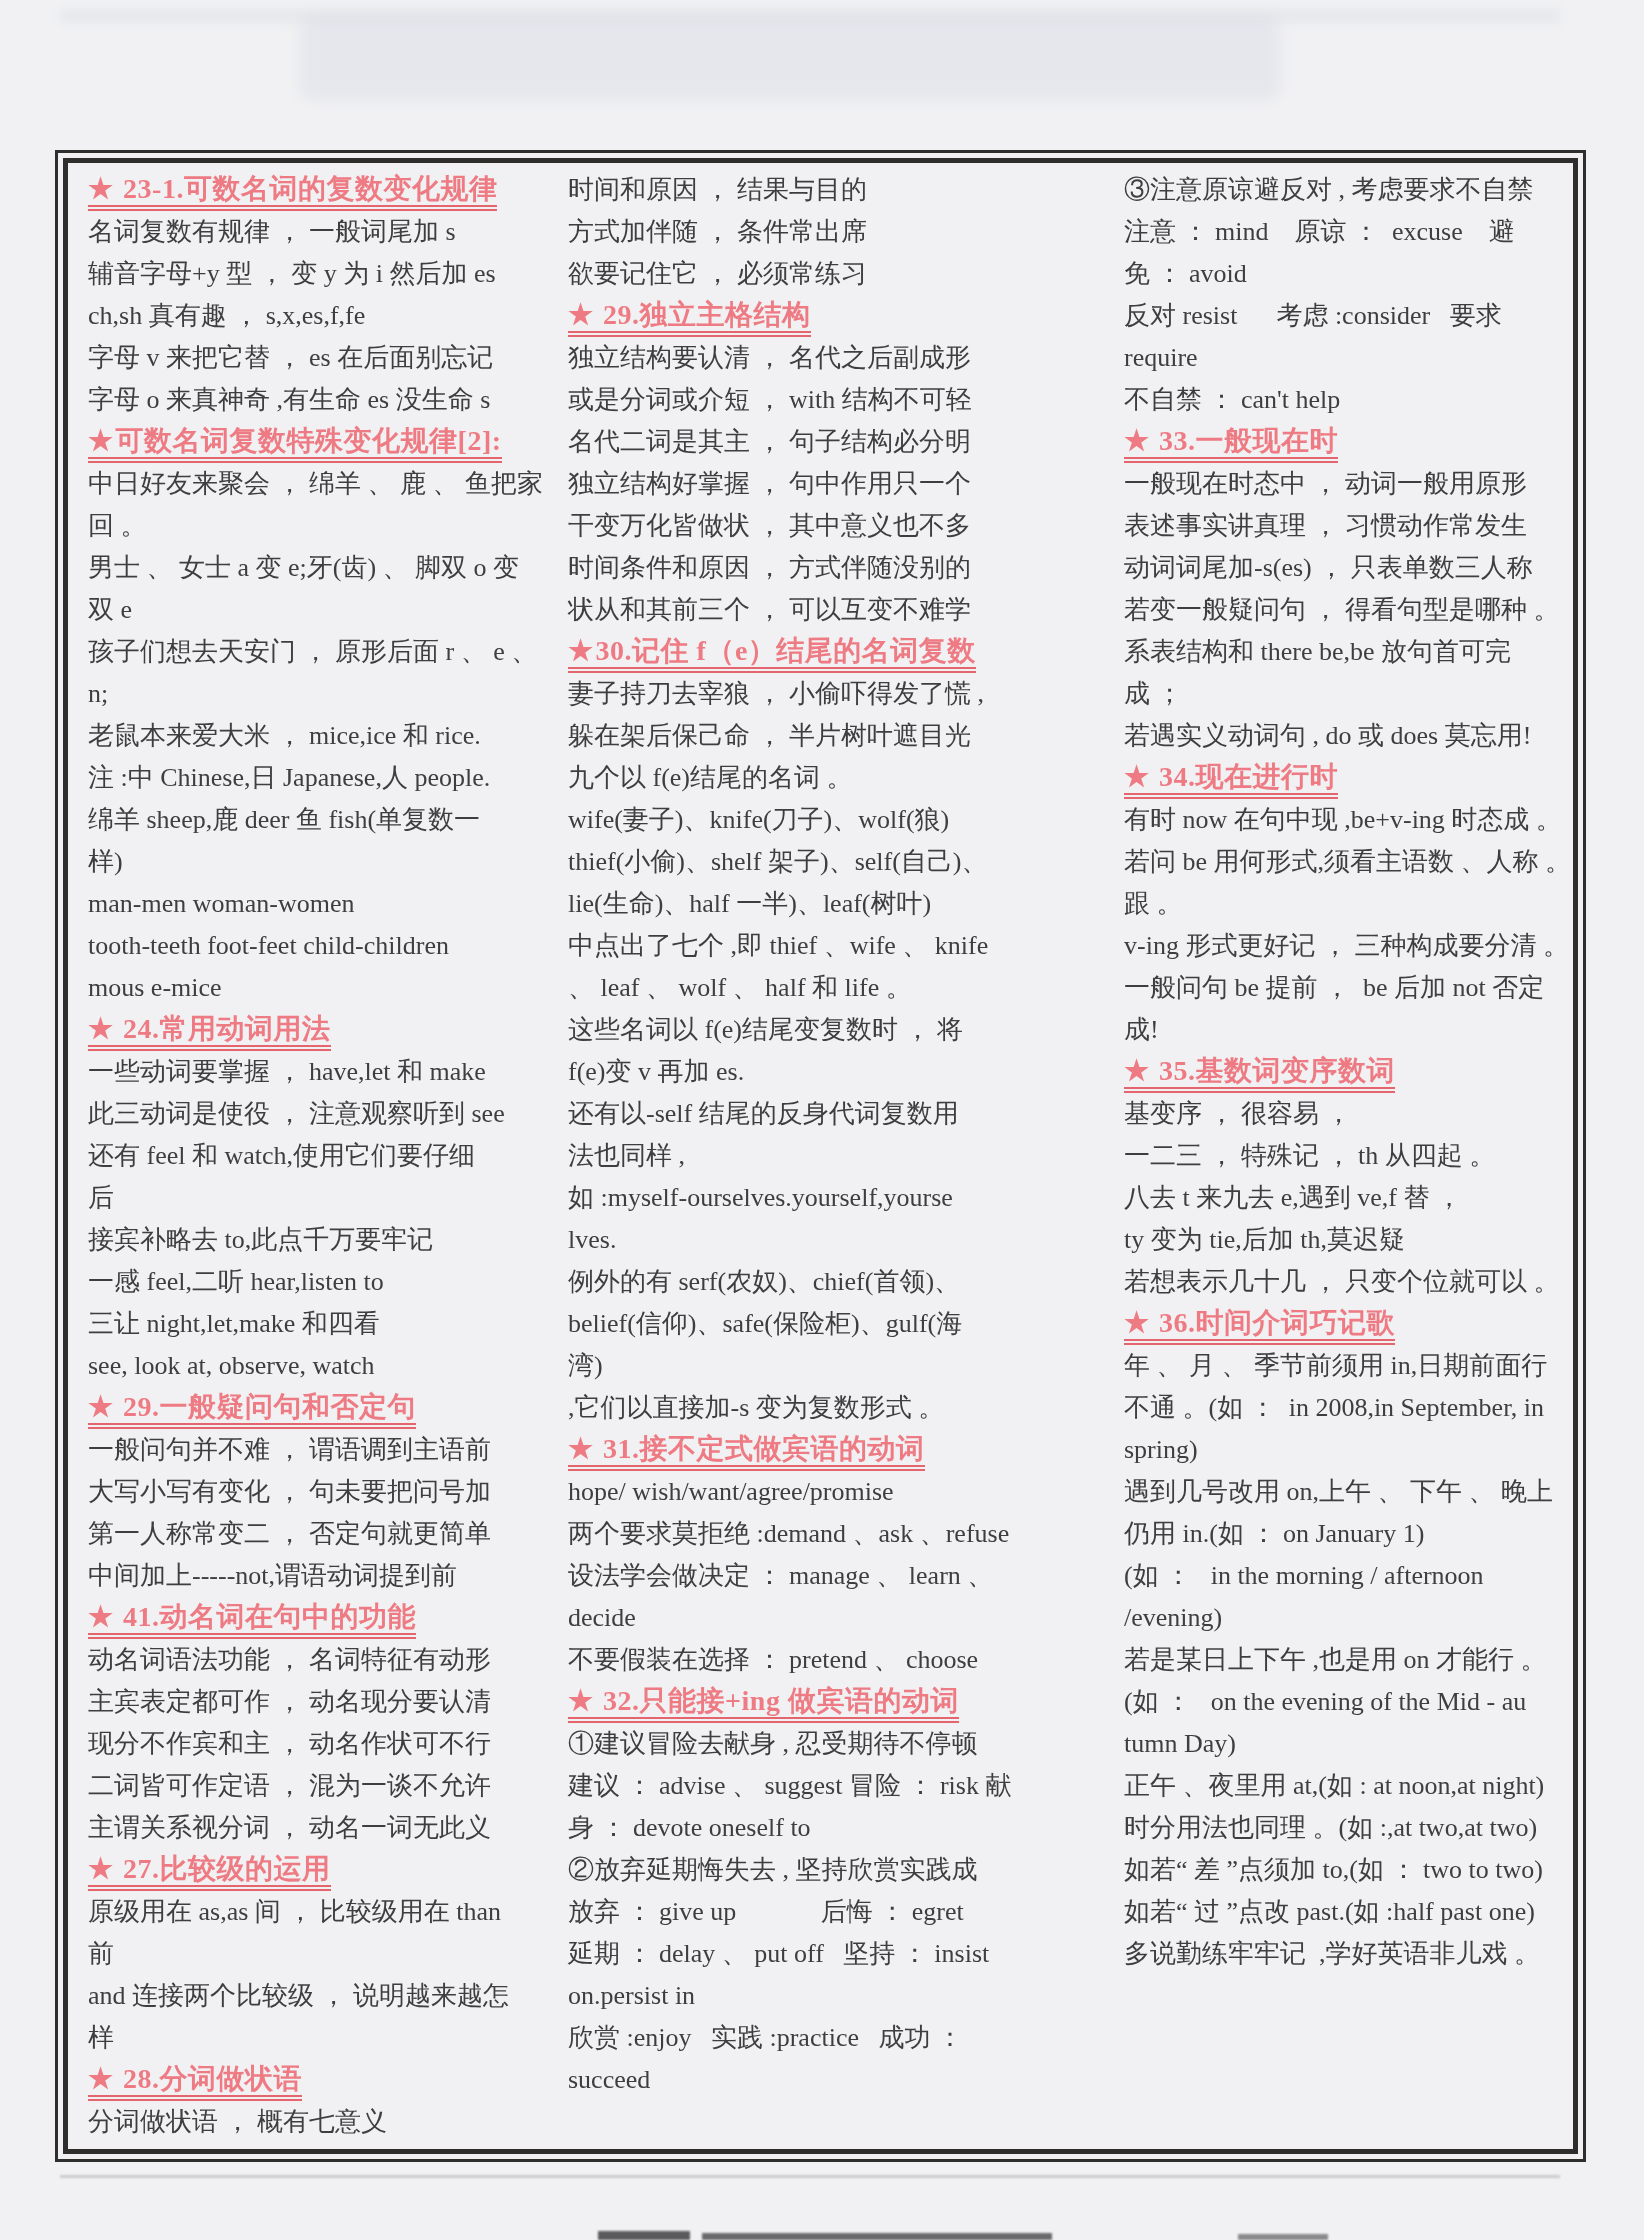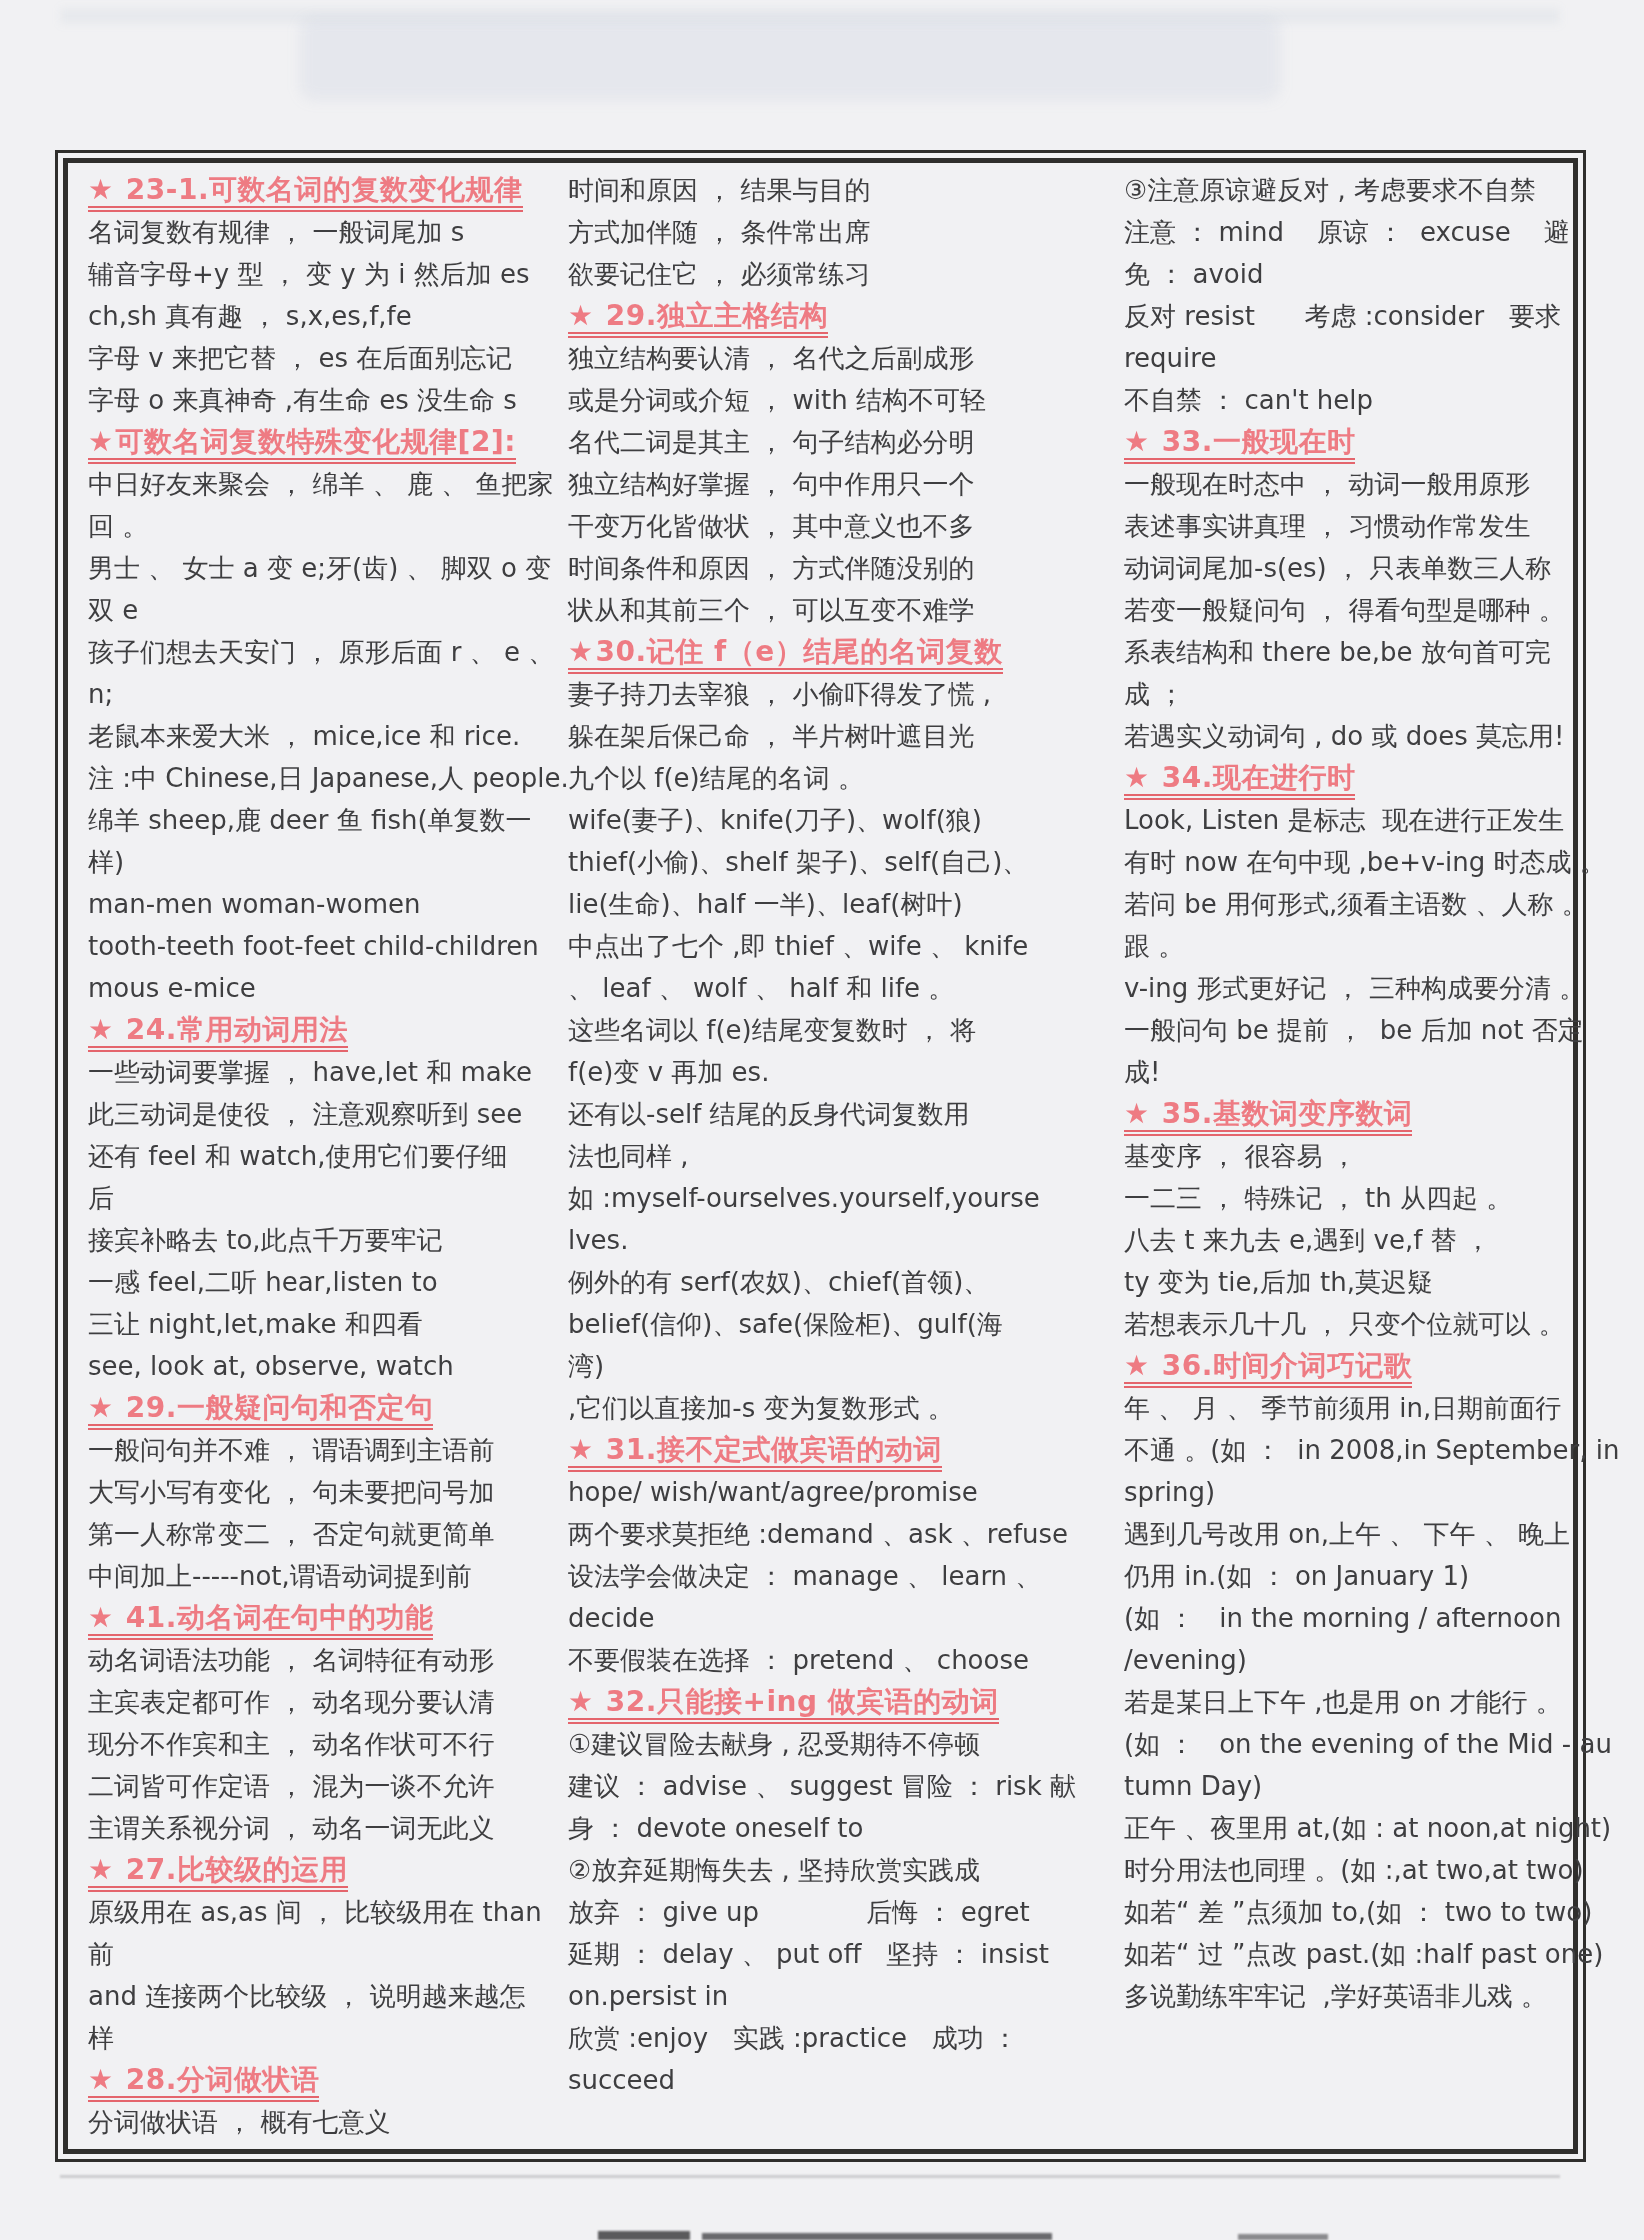--- a/index.html
+++ b/index.html
@@ -24,20 +24,21 @@
     background: rgba(120,135,175,0.07);
     filter: blur(5px);
   }
 
   
   .box-outer {
     position:absolute; left:55px; top:150px; width:1531px; height:2012px;
     border:3px solid var(--border,#2f2e2c);
     box-sizing:border-box;
     padding:5px;
+    font-family:Liberation Serif, serif;
   }
   .box-inner {
     width:100%; height:100%;
     border:5px solid var(--border,#2f2e2c);
     box-sizing:border-box;
     position:relative;
   }
 
   .col {
     position:absolute; top:6px;
@@ -191,21 +192,20 @@
           <div class="line">不自禁 ： can't help</div>
           <div class="heading"><span class="hband"><span class="star">★</span><span> 33.一般现在时</span></span></div>
           <div class="line">一般现在时态中 ， 动词一般用原形</div>
           <div class="line">表述事实讲真理 ， 习惯动作常发生</div>
           <div class="line">动词词尾加-s(es) ， 只表单数三人称</div>
           <div class="line">若变一般疑问句 ， 得看句型是哪种 。</div>
           <div class="line">系表结构和 there be,be 放句首可完</div>
           <div class="line">成 ；</div>
           <div class="line">若遇实义动词句 , do 或 does 莫忘用!</div>
           <div class="heading"><span class="hband"><span class="star">★</span><span> 34.现在进行时</span></span></div>
-          <div class="line">Look, Listen 是标志  现在进行正发生</div>
           <div class="line">有时 now 在句中现 ,be+v-ing 时态成 。</div>
           <div class="line">若问 be 用何形式,须看主语数 、人称 。</div>
           <div class="line">跟 。</div>
           <div class="line">v-ing 形式更好记 ， 三种构成要分清 。</div>
           <div class="line">一般问句 be 提前 ，  be 后加 not 否定</div>
           <div class="line">成!</div>
           <div class="heading"><span class="hband"><span class="star">★</span><span> 35.基数词变序数词</span></span></div>
           <div class="line">基变序 ， 很容易 ，</div>
           <div class="line">一二三 ， 特殊记 ， th 从四起 。</div>
           <div class="line">八去 t 来九去 e,遇到 ve,f 替 ，</div>

